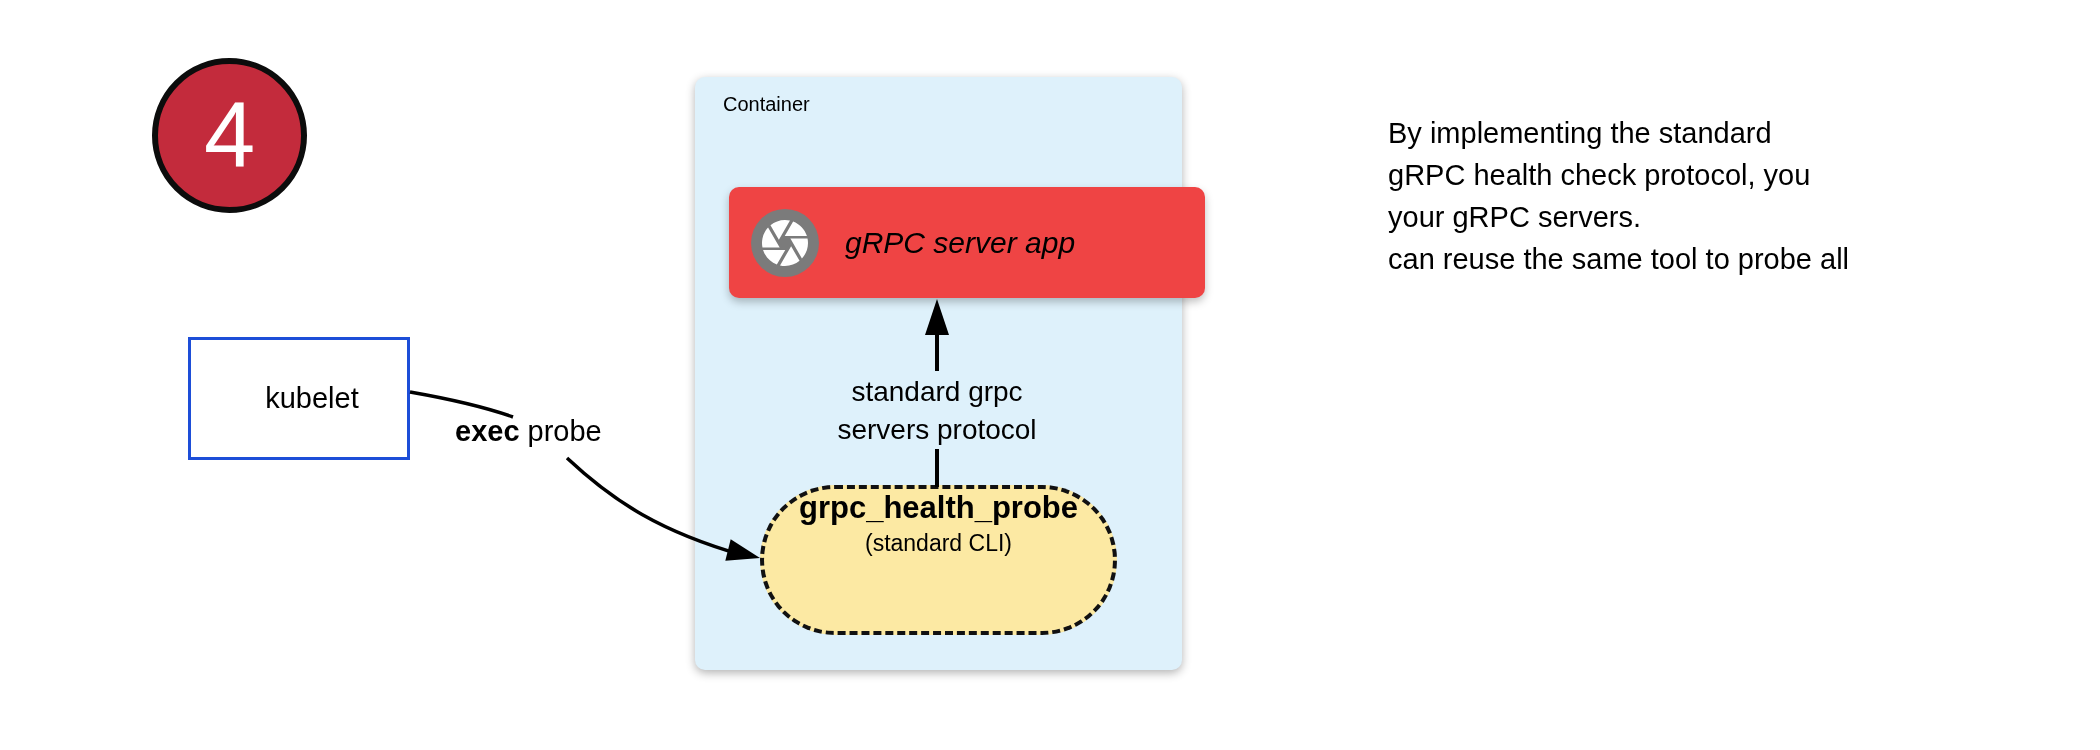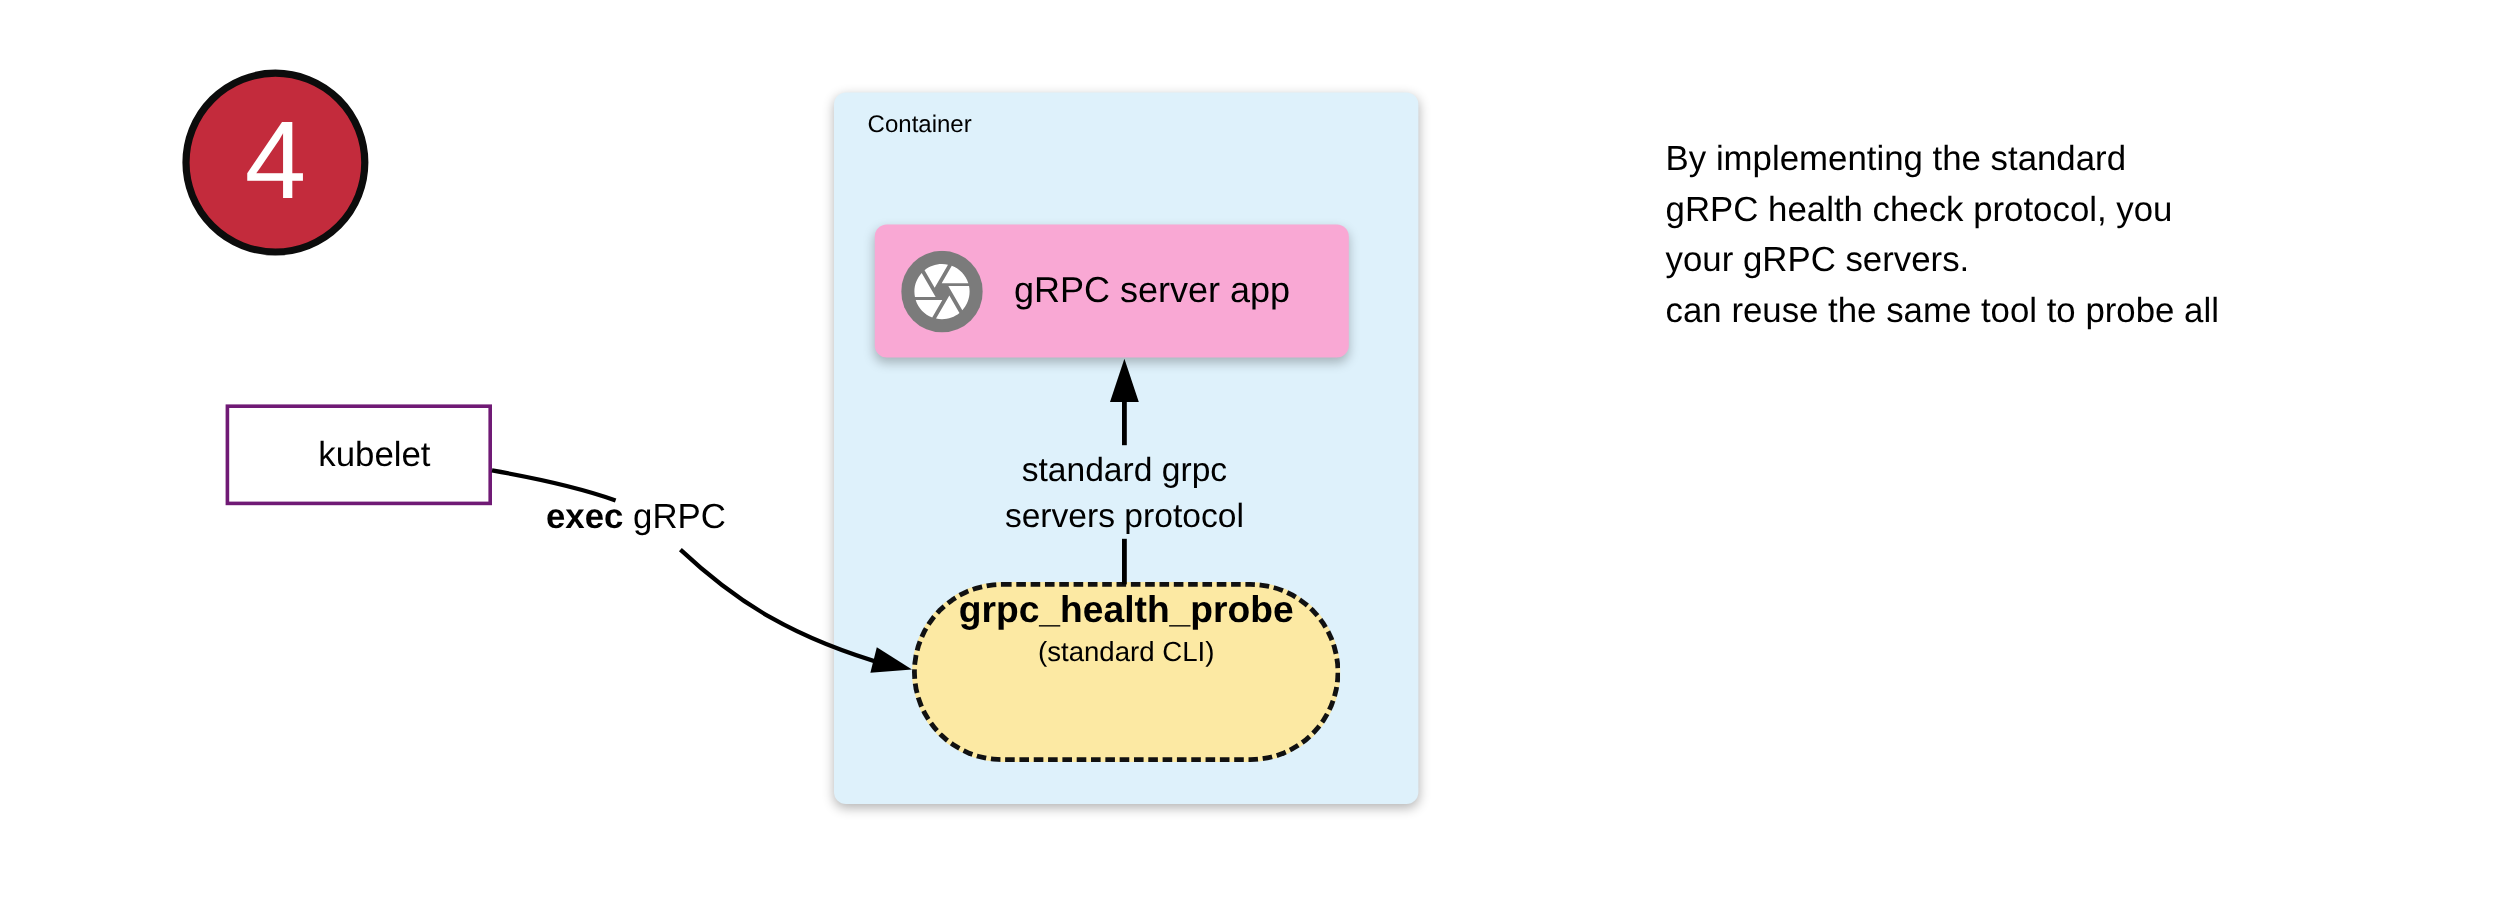--- a/index.html
+++ b/index.html
@@ -24,24 +24,24 @@
     left:695px;top:77px;width:487px;height:593px;
     background:#def1fb;border-radius:10px;
     box-shadow:0 3px 10px rgba(0,0,0,0.30);
   }
   .container-label{
     left:723px;top:87px;font-size:20px;line-height:34px;
   }
 
   
   .server-box{
-    left:729px;top:187px;width:395px;height:111px;
-    background:#f9a8d4;border-radius:10px;
+    left:729px;top:187px;width:476px;height:111px;
+    background:#ef4444;border-radius:10px;
     box-shadow:0 4px 9px rgba(0,0,0,0.25);
-    display:flex;align-items:center;
+    display:flex;align-items:center;font-style:italic;
   }
   .server-box .icon{width:68px;height:68px;margin-left:22px;flex:0 0 auto;display:block;}
   .server-box .lbl{font-size:30px;margin-left:26px;white-space:nowrap;}
 
   
   .probe-pill{
     left:760px;top:485px;width:357px;height:150px;box-sizing:border-box;
     background:#fce9a3;border:4px dashed #111;border-radius:75px;
     display:flex;flex-direction:column;align-items:center;
   }
@@ -49,22 +49,22 @@
   .probe-pill .sub{font-size:23px;line-height:34px;white-space:nowrap;}
 
   
   .health-label{
     left:787px;top:373px;width:300px;text-align:center;
     font-size:28px;line-height:38px;
   }
 
   
   .kubelet-box{
-    left:188px;top:337px;width:222px;height:84px;box-sizing:border-box;
-    background:#fff;border:3px solid #701a75;
+    left:188px;top:337px;width:222px;height:123px;box-sizing:border-box;
+    background:#fff;border:3px solid #1d4ed8;
     display:flex;align-items:center;justify-content:center;padding-left:26px;
   }
   .kubelet-box .lbl{font-size:29px;}
 
   
   .exec-label{left:455px;top:415px;font-size:29px;white-space:nowrap;}
 
   
   .note{left:1388px;top:112px;font-size:29px;line-height:42px;white-space:nowrap;}
 
@@ -97,21 +97,21 @@
 
 <div class="abs health-label">
   <div>standard grpc</div>
   <div>servers protocol</div>
 </div>
 
 <div class="abs kubelet-box">
   <span class="lbl">kubelet</span>
 </div>
 
-<div class="abs exec-label"><b>exec</b><span> gRPC</span></div>
+<div class="abs exec-label"><b>exec</b><span> probe</span></div>
 
 <div class="abs note">
   <div>By implementing the standard</div>
   <div>gRPC health check protocol, you</div>
   <div>your gRPC servers.</div>
   <div>can reuse the same tool to probe all</div>
 </div>
 
 <svg class="overlay" width="2100" height="750" viewBox="0 0 2100 750">
 

